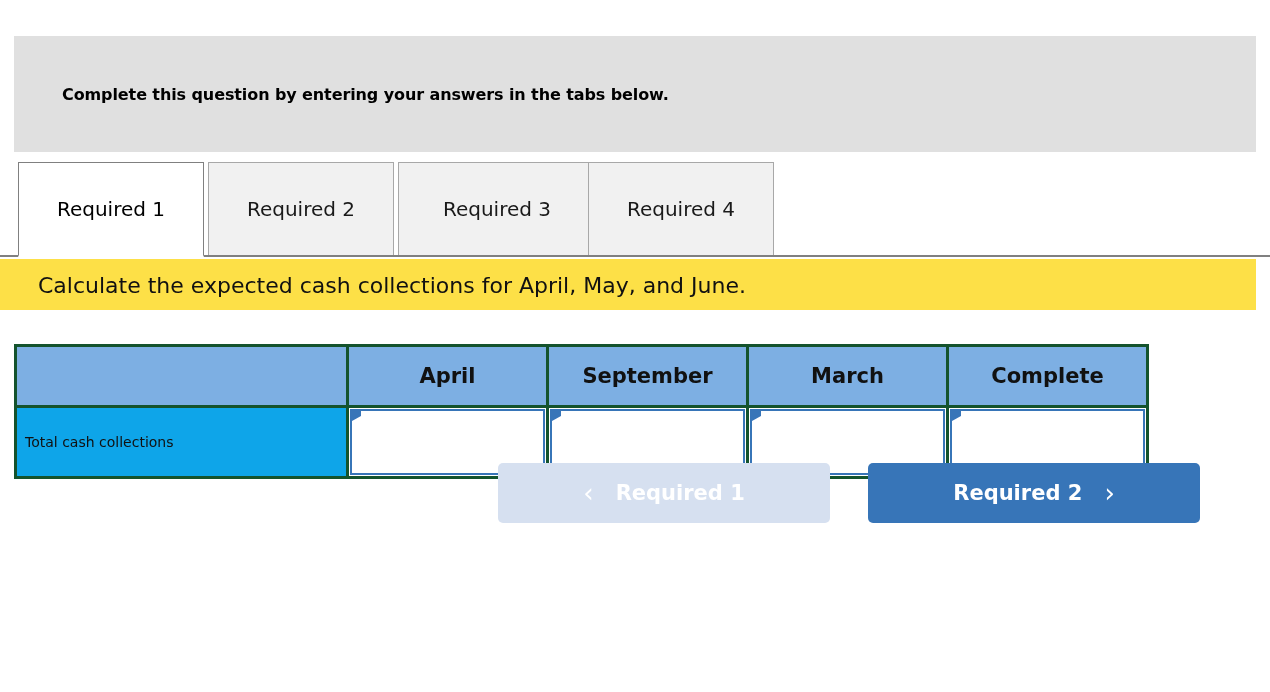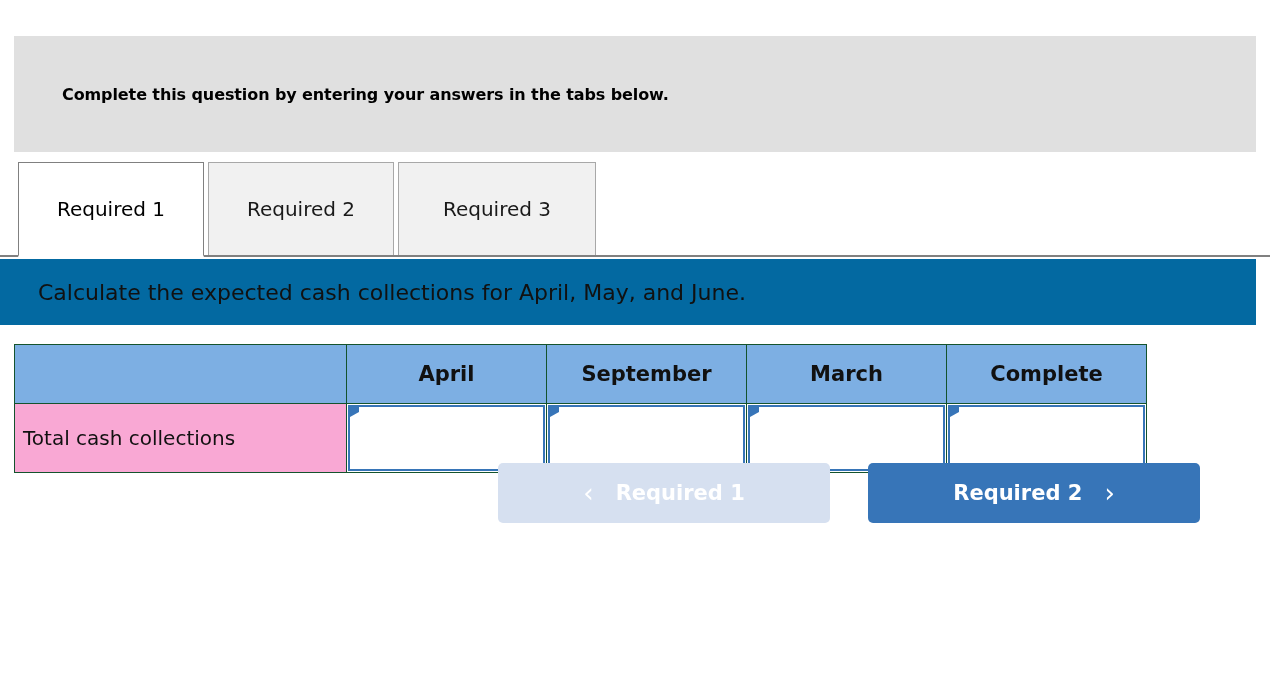--- a/index.html
+++ b/index.html
@@ -76,22 +76,22 @@
   .tab-2 { left: 208px; width: 186px; }
   .tab-3 { left: 398px; width: 198px; }
   .tab-4 { left: 588px; width: 186px; }
 
   
   .sub-banner {
     position: absolute;
     left: 0px;
     top: 259px;
     width: 1256px;
-    height: 66px;
-    background: #0369a1;
+    height: 51px;
+    background: #fde047;
     box-sizing: border-box;
   }
   .sub-banner-text {
     position: absolute;
     left: 38px;
     top: 50%;
     transform: translateY(-50%);
     font-size: 22px;
     color: #111111;
     white-space: nowrap;
@@ -100,21 +100,21 @@
   
   .data-table {
     position: absolute;
     left: 14px;
     top: 344px;
     border-collapse: collapse;
     table-layout: fixed;
   }
   .data-table th,
   .data-table td {
-    border: 1px solid #14532d;
+    border: 3px solid #14532d;
     padding: 8px;
     margin: 0;
   }
   .col-label  { width: 332px; }
   .col-month  { width: 200px; }
 
   .th-blank {
     height: 42px;
     background: #7dafe3;
   }
@@ -122,22 +122,22 @@
     height: 42px;
     background: #7dafe3;
     text-align: center;
     vertical-align: middle;
     font-size: 21px;
     font-weight: bold;
     color: #111111;
   }
   .td-label {
     height: 52px;
-    background: #f9a8d4;
-    font-size: 20px;
+    background: #0ea5e9;
+    font-size: 14px;
     color: #111111;
     padding-left: 10px;
     vertical-align: middle;
     white-space: nowrap;
   }
   .td-input {
     height: 52px;
     background: #ffffff;
     position: relative;
     padding: 0;
@@ -225,20 +225,23 @@
 
 <div class="tab-strip">
   <div class="tab tab-1 active">
     <span>Required 1</span>
   </div>
   <div class="tab tab-2">
     <span>Required 2</span>
   </div>
   <div class="tab tab-3">
     <span>Required 3</span>
+  </div>
+  <div class="tab tab-4">
+    <span>Required 4</span>
   </div>
 </div>
 
 <div class="sub-banner">
   <div class="sub-banner-text">Calculate the expected cash collections for April, May, and June.</div>
 </div>
 
 <table class="data-table">
   <colgroup>
     <col class="col-label">

